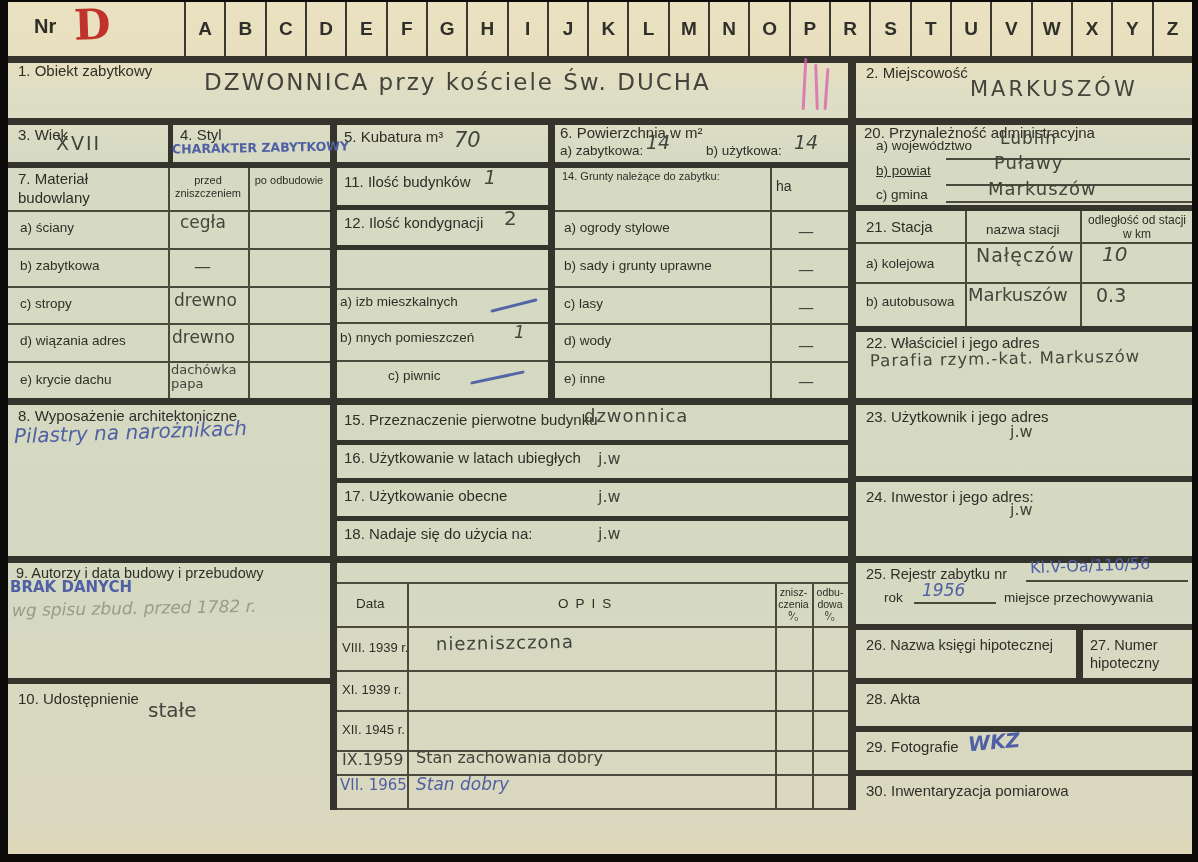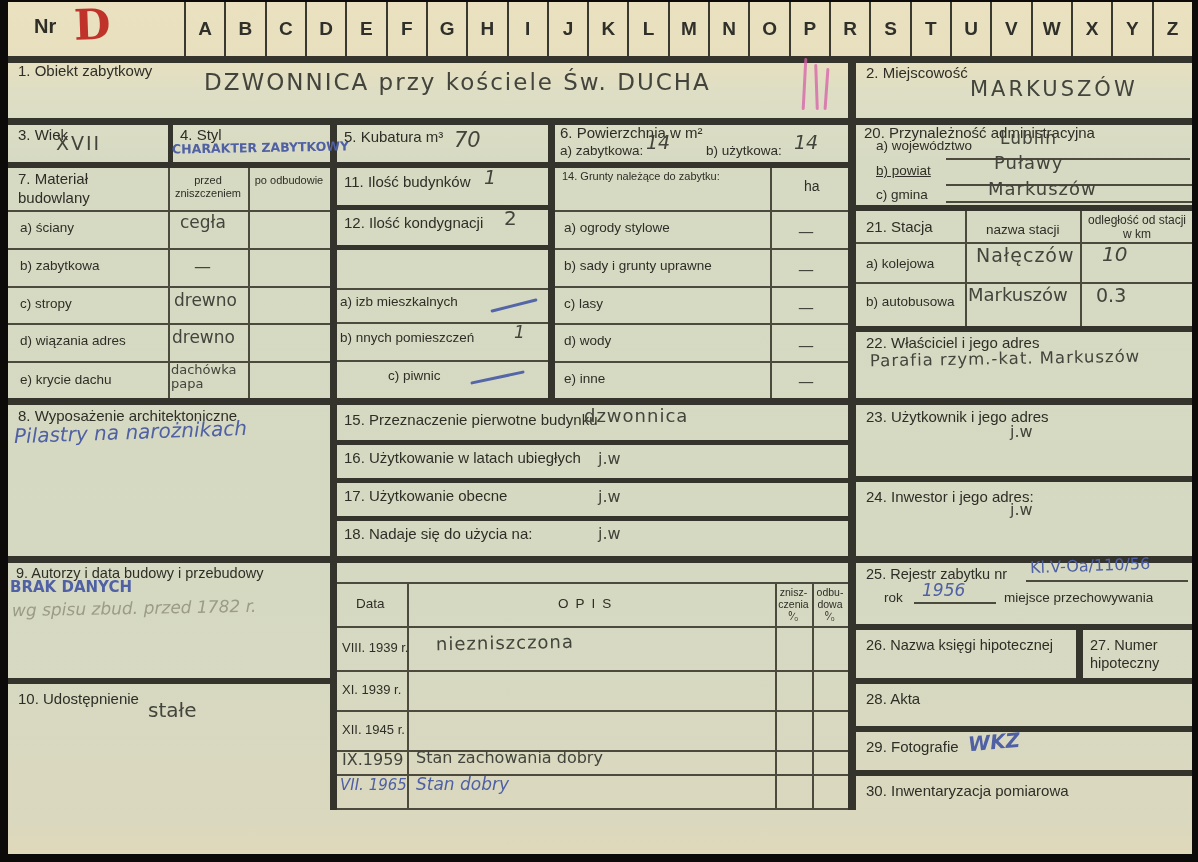--- a/index.html
+++ b/index.html
@@ -166,21 +166,21 @@
   <span class="lbl" style="left:336px;top:212px;">12. Ilość kondygnacji</span>
   <span class="hw" style="left:496px;top:206px;font-size:20px;">2</span>
   <span class="lbl-sm" style="left:332px;top:292px;">a) izb mieszkalnych</span>
   <div class="bstroke" style="left:482px;top:302px;width:48px;transform:rotate(-14deg);"></div>
   <span class="lbl-sm" style="left:332px;top:328px;text-align:center;">b) nnych pomieszczeń</span>
   <span class="hw" style="left:506px;top:322px;font-size:17px;font-style:italic;">1</span>
   <span class="lbl-sm" style="left:332px;top:366px;margin-left:48px;">c) piwnic</span>
   <div class="bstroke" style="left:462px;top:374px;width:55px;transform:rotate(-12deg);"></div>
 
   <span class="lbl" style="left:554px;top:168px;width:200px;font-size:11px;">14. Grunty należące do zabytku:</span>
-  <span class="lbl-sm" style="left:796px;top:176px;font-size:14px;">ha</span>
+  <span class="lbl-sm" style="left:768px;top:176px;font-size:14px;">ha</span>
   <span class="lbl-sm" style="left:556px;top:218px;">a) ogrody stylowe</span>
   <span class="hw" style="left:790px;top:222px;font-size:16px;">—</span>
   <span class="lbl-sm" style="left:556px;top:256px;">b) sady i grunty uprawne</span>
   <span class="hw" style="left:790px;top:260px;font-size:16px;">—</span>
   <span class="lbl-sm" style="left:556px;top:294px;">c) lasy</span>
   <span class="hw" style="left:790px;top:298px;font-size:16px;">—</span>
   <span class="lbl-sm" style="left:556px;top:331px;">d) wody</span>
   <span class="hw" style="left:790px;top:336px;font-size:16px;">—</span>
   <span class="lbl-sm" style="left:556px;top:369px;">e) inne</span>
   <span class="hw" style="left:790px;top:372px;font-size:16px;">—</span>
@@ -240,21 +240,21 @@
     <span class="lbl-xs" style="position:static;display:block;font-size:10.5px;">odbu-</span>
     <span class="lbl-xs" style="position:static;display:block;font-size:10.5px;">dowa</span>
     <span class="lbl-xs" style="position:static;display:block;font-size:10.5px;">⁰∕₀</span>
   </div>
   <span class="lbl-sm" style="left:334px;top:638px;font-size:13px;">VIII. 1939 r.</span>
   <span class="hw" style="left:428px;top:632px;font-size:18px;letter-spacing:1px;transform:rotate(-1deg);">niezniszczona</span>
   <span class="lbl-sm" style="left:334px;top:680px;font-size:13px;">XI. 1939 r.</span>
   <span class="lbl-sm" style="left:334px;top:720px;font-size:13px;">XII. 1945 r.</span>
   <span class="hw" style="left:334px;top:750px;font-size:16px;">IX.1959</span>
   <span class="hw" style="left:408px;top:748px;font-size:16px;">Stan zachowania dobry</span>
-  <span class="hw hw-blue" style="left:332px;top:776px;font-size:15px;font-style:italic;">VII. 1965</span>
+  <span class="hw hw-blue" style="left:332px;top:776px;font-size:15px;">VII. 1965</span>
   <span class="hw hw-blue" style="left:408px;top:774px;font-size:17px;font-style:italic;">Stan dobry</span>
 
   <span class="lbl" style="left:858px;top:563px;font-size:14.5px;">25. Rejestr zabytku nr</span>
   <span class="hw hw-blue" style="left:1022px;top:556px;font-size:16px;transform:rotate(-2deg);">Kl.V-Oa/110/56</span>
   <span class="lbl-sm" style="left:876px;top:588px;">rok</span>
   <span class="hw hw-blue" style="left:914px;top:580px;font-size:17px;font-style:italic;">1956</span>
   <span class="lbl-sm" style="left:996px;top:588px;">miejsce przechowywania</span>
   <span class="lbl" style="left:858px;top:634px;font-size:14.5px;">26. Nazwa księgi hipotecznej</span>
   <span class="lbl" style="left:1082px;top:634px;width:100px;font-size:14.5px;">27. Numer hipoteczny</span>
   <span class="lbl" style="left:858px;top:688px;">28. Akta</span>

